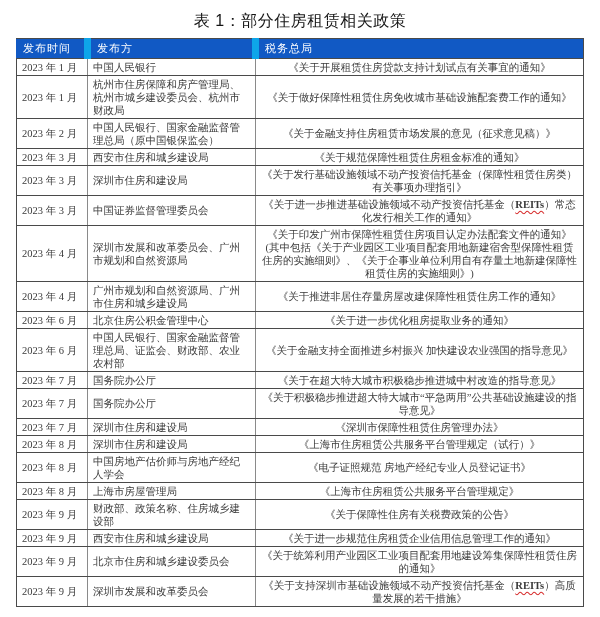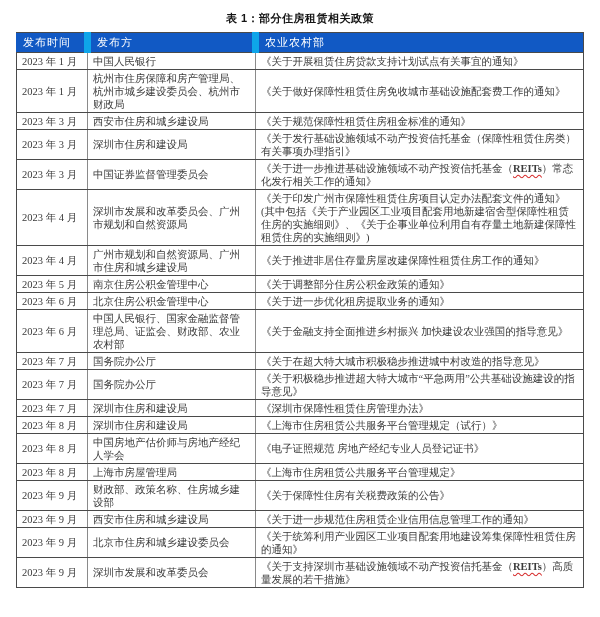--- a/index.html
+++ b/index.html
@@ -12,21 +12,21 @@
   }
   *{box-sizing:border-box;}
   html,body{margin:0;padding:0;}
   body{
     width:600px;height:617px;background:#ffffff;overflow:hidden;
     font-family:"Liberation Serif","DejaVu Serif",serif;
   }
   .page-title{
     margin:11px 0 6px 0;text-align:center;
     font-family:"Liberation Sans","DejaVu Sans",sans-serif;
-    font-size:11px;font-weight:bold;color:#141414;letter-spacing:.5px;
+    font-size:16px;font-weight:normal;color:#141414;letter-spacing:.5px;
   }
   table.policy-table{
     border-collapse:collapse;table-layout:fixed;
     width:567px;margin-left:16px;
   }
   col.c-date{width:71px;}
   col.c-publisher{width:168px;}
   col.c-policy{width:328px;}
   .policy-table th{
     background:var(--header-bg);color:var(--header-text);
@@ -40,21 +40,21 @@
   .policy-table td{
     font-size:10.5px;color:var(--body-text);
     line-height:13px;padding:1.5px 5px;
     border-top:1px solid var(--border-dark);
     border-bottom:1px solid var(--border-dark);
     border-left:1px solid var(--border-light);
     border-right:1px solid var(--border-light);
     vertical-align:middle;word-break:break-all;
   }
   .policy-table td:first-child{border-left:1px solid var(--border-dark);}
-  .policy-table td:last-child{border-right:1px solid var(--border-dark);}
+  .policy-table td:last-child{border-right:1px solid var(--border-dark);text-align:center;}
   .wavy{
     text-decoration:underline wavy var(--wavy);
     text-decoration-skip-ink:none;
     text-underline-offset:2px;
     font-weight:bold;
   }
 </style>
 </head>
 <body>
 
@@ -63,33 +63,38 @@
 <table class="policy-table">
   <colgroup>
     <col class="c-date">
       <col class="c-publisher">
       <col class="c-policy">
   </colgroup>
   <thead>
     <tr>
       <th>发布时间</th>
       <th>发布方</th>
-      <th>农业农村部</th>
+      <th>税务总局</th>
     </tr>
   </thead>
   <tbody>
       <tr>
         <td>2023 年 1 月</td>
         <td>中国人民银行</td>
         <td>《关于开展租赁住房贷款支持计划试点有关事宜的通知》</td>
       </tr>
       <tr>
         <td>2023 年 1 月</td>
         <td>杭州市住房保障和房产管理局、杭州市城乡建设委员会、杭州市财政局</td>
         <td>《关于做好保障性租赁住房免收城市基础设施配套费工作的通知》</td>
+      </tr>
+      <tr>
+        <td>2023 年 2 月</td>
+        <td>中国人民银行、国家金融监督管理总局（原中国银保监会）</td>
+        <td>《关于金融支持住房租赁市场发展的意见（征求意见稿）》</td>
       </tr>
       <tr>
         <td>2023 年 3 月</td>
         <td>西安市住房和城乡建设局</td>
         <td>《关于规范保障性租赁住房租金标准的通知》</td>
       </tr>
       <tr>
         <td>2023 年 3 月</td>
         <td>深圳市住房和建设局</td>
         <td>《关于发行基础设施领域不动产投资信托基金（保障性租赁住房类）有关事项办理指引》</td>
@@ -101,25 +106,20 @@
       </tr>
       <tr>
         <td>2023 年 4 月</td>
         <td>深圳市发展和改革委员会、广州市规划和自然资源局</td>
         <td>《关于印发广州市保障性租赁住房项目认定办法配套文件的通知》(其中包括《关于产业园区工业项目配套用地新建宿舍型保障性租赁住房的实施细则》、《关于企事业单位利用自有存量土地新建保障性租赁住房的实施细则》)</td>
       </tr>
       <tr>
         <td>2023 年 4 月</td>
         <td>广州市规划和自然资源局、广州市住房和城乡建设局</td>
         <td>《关于推进非居住存量房屋改建保障性租赁住房工作的通知》</td>
-      </tr>
-      <tr>
-        <td>2023 年 5 月</td>
-        <td>南京住房公积金管理中心</td>
-        <td>《关于调整部分住房公积金政策的通知》</td>
       </tr>
       <tr>
         <td>2023 年 6 月</td>
         <td>北京住房公积金管理中心</td>
         <td>《关于进一步优化租房提取业务的通知》</td>
       </tr>
       <tr>
         <td>2023 年 6 月</td>
         <td>中国人民银行、国家金融监督管理总局、证监会、财政部、农业农村部</td>
         <td>《关于金融支持全面推进乡村振兴 加快建设农业强国的指导意见》</td>

